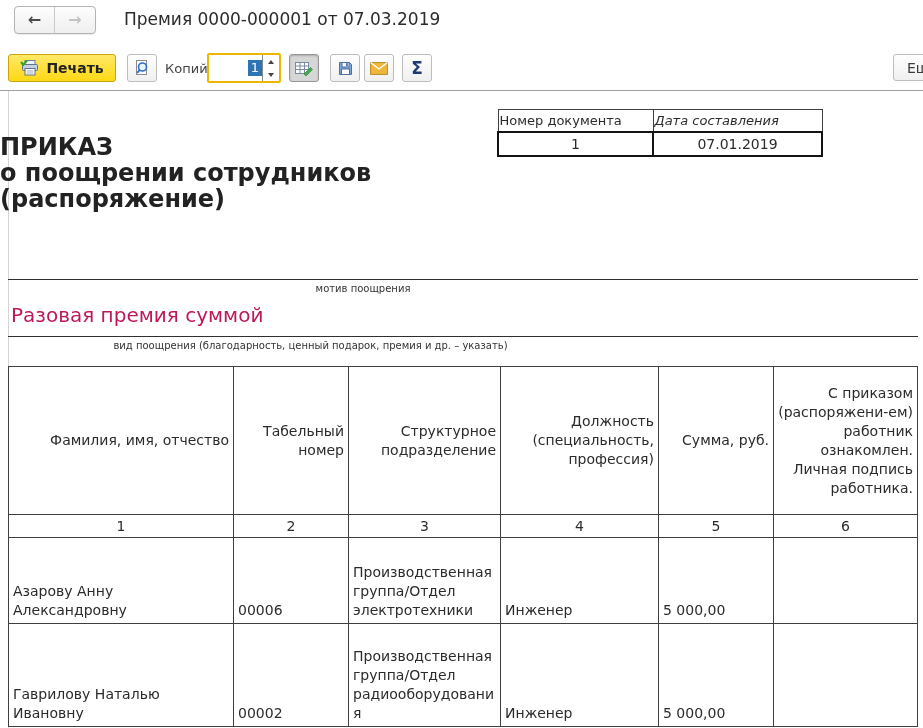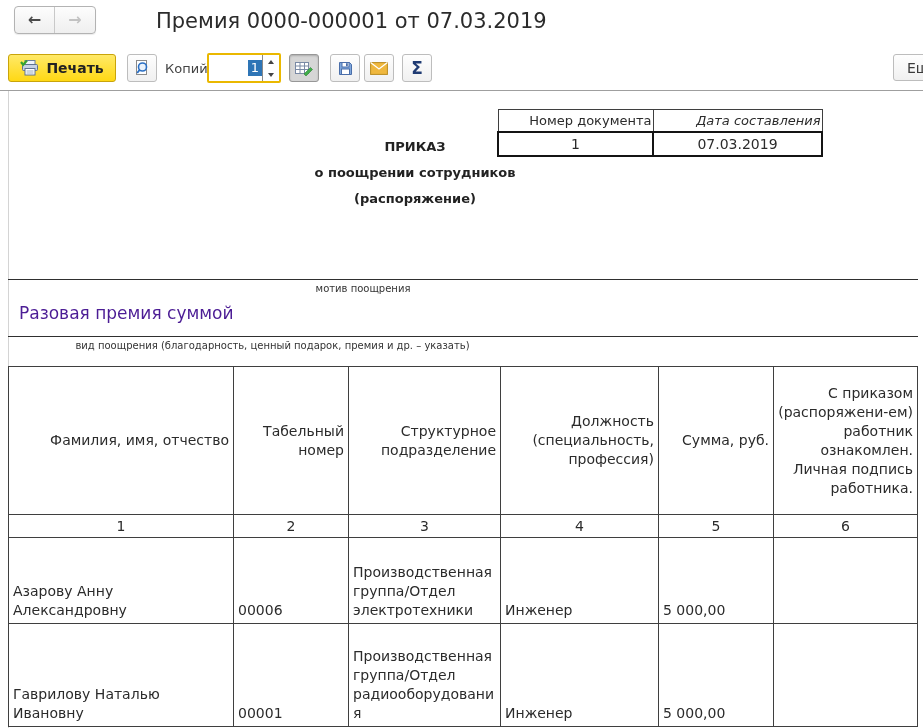--- a/index.html
+++ b/index.html
@@ -11,21 +11,21 @@
   .titlebar{position:absolute;top:0;left:0;right:0;height:46px;background:#fff;}
   .nav-group{
     position:absolute;left:14px;top:6px;height:26px;display:flex;
     border:1px solid #b3b3b3;border-radius:4px;overflow:hidden;
     background:linear-gradient(#fdfdfd,#efefef);box-shadow:0 1px 1px rgba(0,0,0,.08);
   }
   .nav-btn{width:40px;border:none;background:transparent;cursor:pointer;
     font-family:"DejaVu Sans", sans-serif;font-size:16px;font-weight:bold;padding:0;line-height:24px;}
   .nav-btn.back{color:#4a4a4a;border-right:1px solid #c9c9c9;}
   .nav-btn.fwd{color:#c2c2c2;}
-  .win-title{position:absolute;left:156px;top:9px;font-size:21px;color:#2b2b2b;white-space:nowrap;}
+  .win-title{position:absolute;left:124px;top:9px;font-size:17px;color:#2b2b2b;white-space:nowrap;}
 
   
   .toolbar{position:absolute;top:46px;left:0;right:0;height:44px;background:#fff;}
   .print-btn{
     position:absolute;left:8px;top:8px;width:108px;height:28px;
     display:flex;align-items:center;justify-content:center;gap:6px;
     background:linear-gradient(#ffe968,#ffd814);border:1px solid #c9a40a;border-radius:3px;
     font-family:"DejaVu Sans", sans-serif;font-weight:bold;font-size:14px;color:#222;cursor:pointer;
   }
   .tool-btn{
@@ -55,36 +55,36 @@
 
   
   .document{
     position:absolute;top:90px;left:0;width:923px;height:638px;background:#fff;
     border-top:1px solid #9f9f9f;overflow:hidden;color:#2b2b2b;
   }
   .left-guide{position:absolute;left:8px;top:0;height:638px;width:1px;background:#d4d4d4;}
 
   .header-table{position:absolute;left:497px;top:18px;border-collapse:collapse;table-layout:fixed;}
   .header-table td{font-size:13px;color:#2b2b2b;padding:0 1px;overflow:hidden;white-space:nowrap;}
-  .ht-label td{border:1px solid #3f3f3f;height:21px;text-align:right;}
+  .ht-label td{border:1px solid #3f3f3f;height:21px;text-align:left;}
   .ht-value td{border:2px solid #141414;height:22px;text-align:center;font-size:14px;}
   .ht-c1{width:152px;}
   .ht-c2{width:166px;font-style:italic;}
 
   .doc-title{
-    position:absolute;left:0;top:43px;width:830px;text-align:center;
-    font-size:13px;font-weight:bold;color:#222;line-height:26px;
+    position:absolute;left:0;top:43px;width:830px;text-align:left;
+    font-size:24px;font-weight:bold;color:#222;line-height:26px;
   }
   .hr-line{position:absolute;left:8px;width:910px;height:1px;background:#2f2f2f;}
   .hr1{top:188px;}
   .hr2{top:245px;}
   .small-caption{position:absolute;font-size:10px;color:#333;text-align:center;}
   .motive-caption{left:8px;top:192px;width:710px;}
-  .type-caption{left:0;top:249px;width:545px;}
-  .bonus-type{position:absolute;left:19px;top:212px;font-size:17px;color:#4c1d95;}
+  .type-caption{left:8px;top:249px;width:545px;padding-left:30px;}
+  .bonus-type{position:absolute;left:11px;top:212px;font-size:20px;color:#be185d;}
 
   .emp-table{
     position:absolute;left:8px;top:275px;width:909px;
     border-collapse:collapse;table-layout:fixed;
   }
   .emp-table td{
     border:1px solid #3f3f3f;font-size:14px;color:#2b2b2b;
     padding:1px 4px;overflow-wrap:break-word;overflow:hidden;line-height:19px;
   }
   .emp-table tr.head td{height:145px;vertical-align:middle;text-align:right;}
@@ -193,21 +193,21 @@
   <div class="left-guide"></div>
 
   <table class="header-table">
     <tbody>
         <tr class="ht-label">
       <td class="ht-c1">Номер документа</td>
       <td class="ht-c2">Дата составления</td>
     </tr>
     <tr class="ht-value">
       <td>1</td>
-      <td>07.03.2019</td>
+      <td>07.01.2019</td>
     </tr>
   </tbody>
     </table>
 
   <div class="doc-title">
     <div>ПРИКАЗ</div>
     <div>о поощрении сотрудников</div>
     <div>(распоряжение)</div>
   </div>
 
@@ -248,21 +248,21 @@
     <tr class="data r1">
       <td>Азарову Анну Александровну</td>
       <td>00006</td>
       <td>Производственная группа/Отдел электротехники</td>
       <td>Инженер</td>
       <td class="amount">5 000,00</td>
       <td></td>
     </tr>
     <tr class="data r2">
       <td>Гаврилову Наталью Ивановну</td>
-      <td>00001</td>
+      <td>00002</td>
       <td>Производственная группа/Отдел радиооборудования</td>
       <td>Инженер</td>
       <td class="amount">5 000,00</td>
       <td></td>
     </tr>
   </tbody>
     </table>
 </div>
 
 </body></html>

